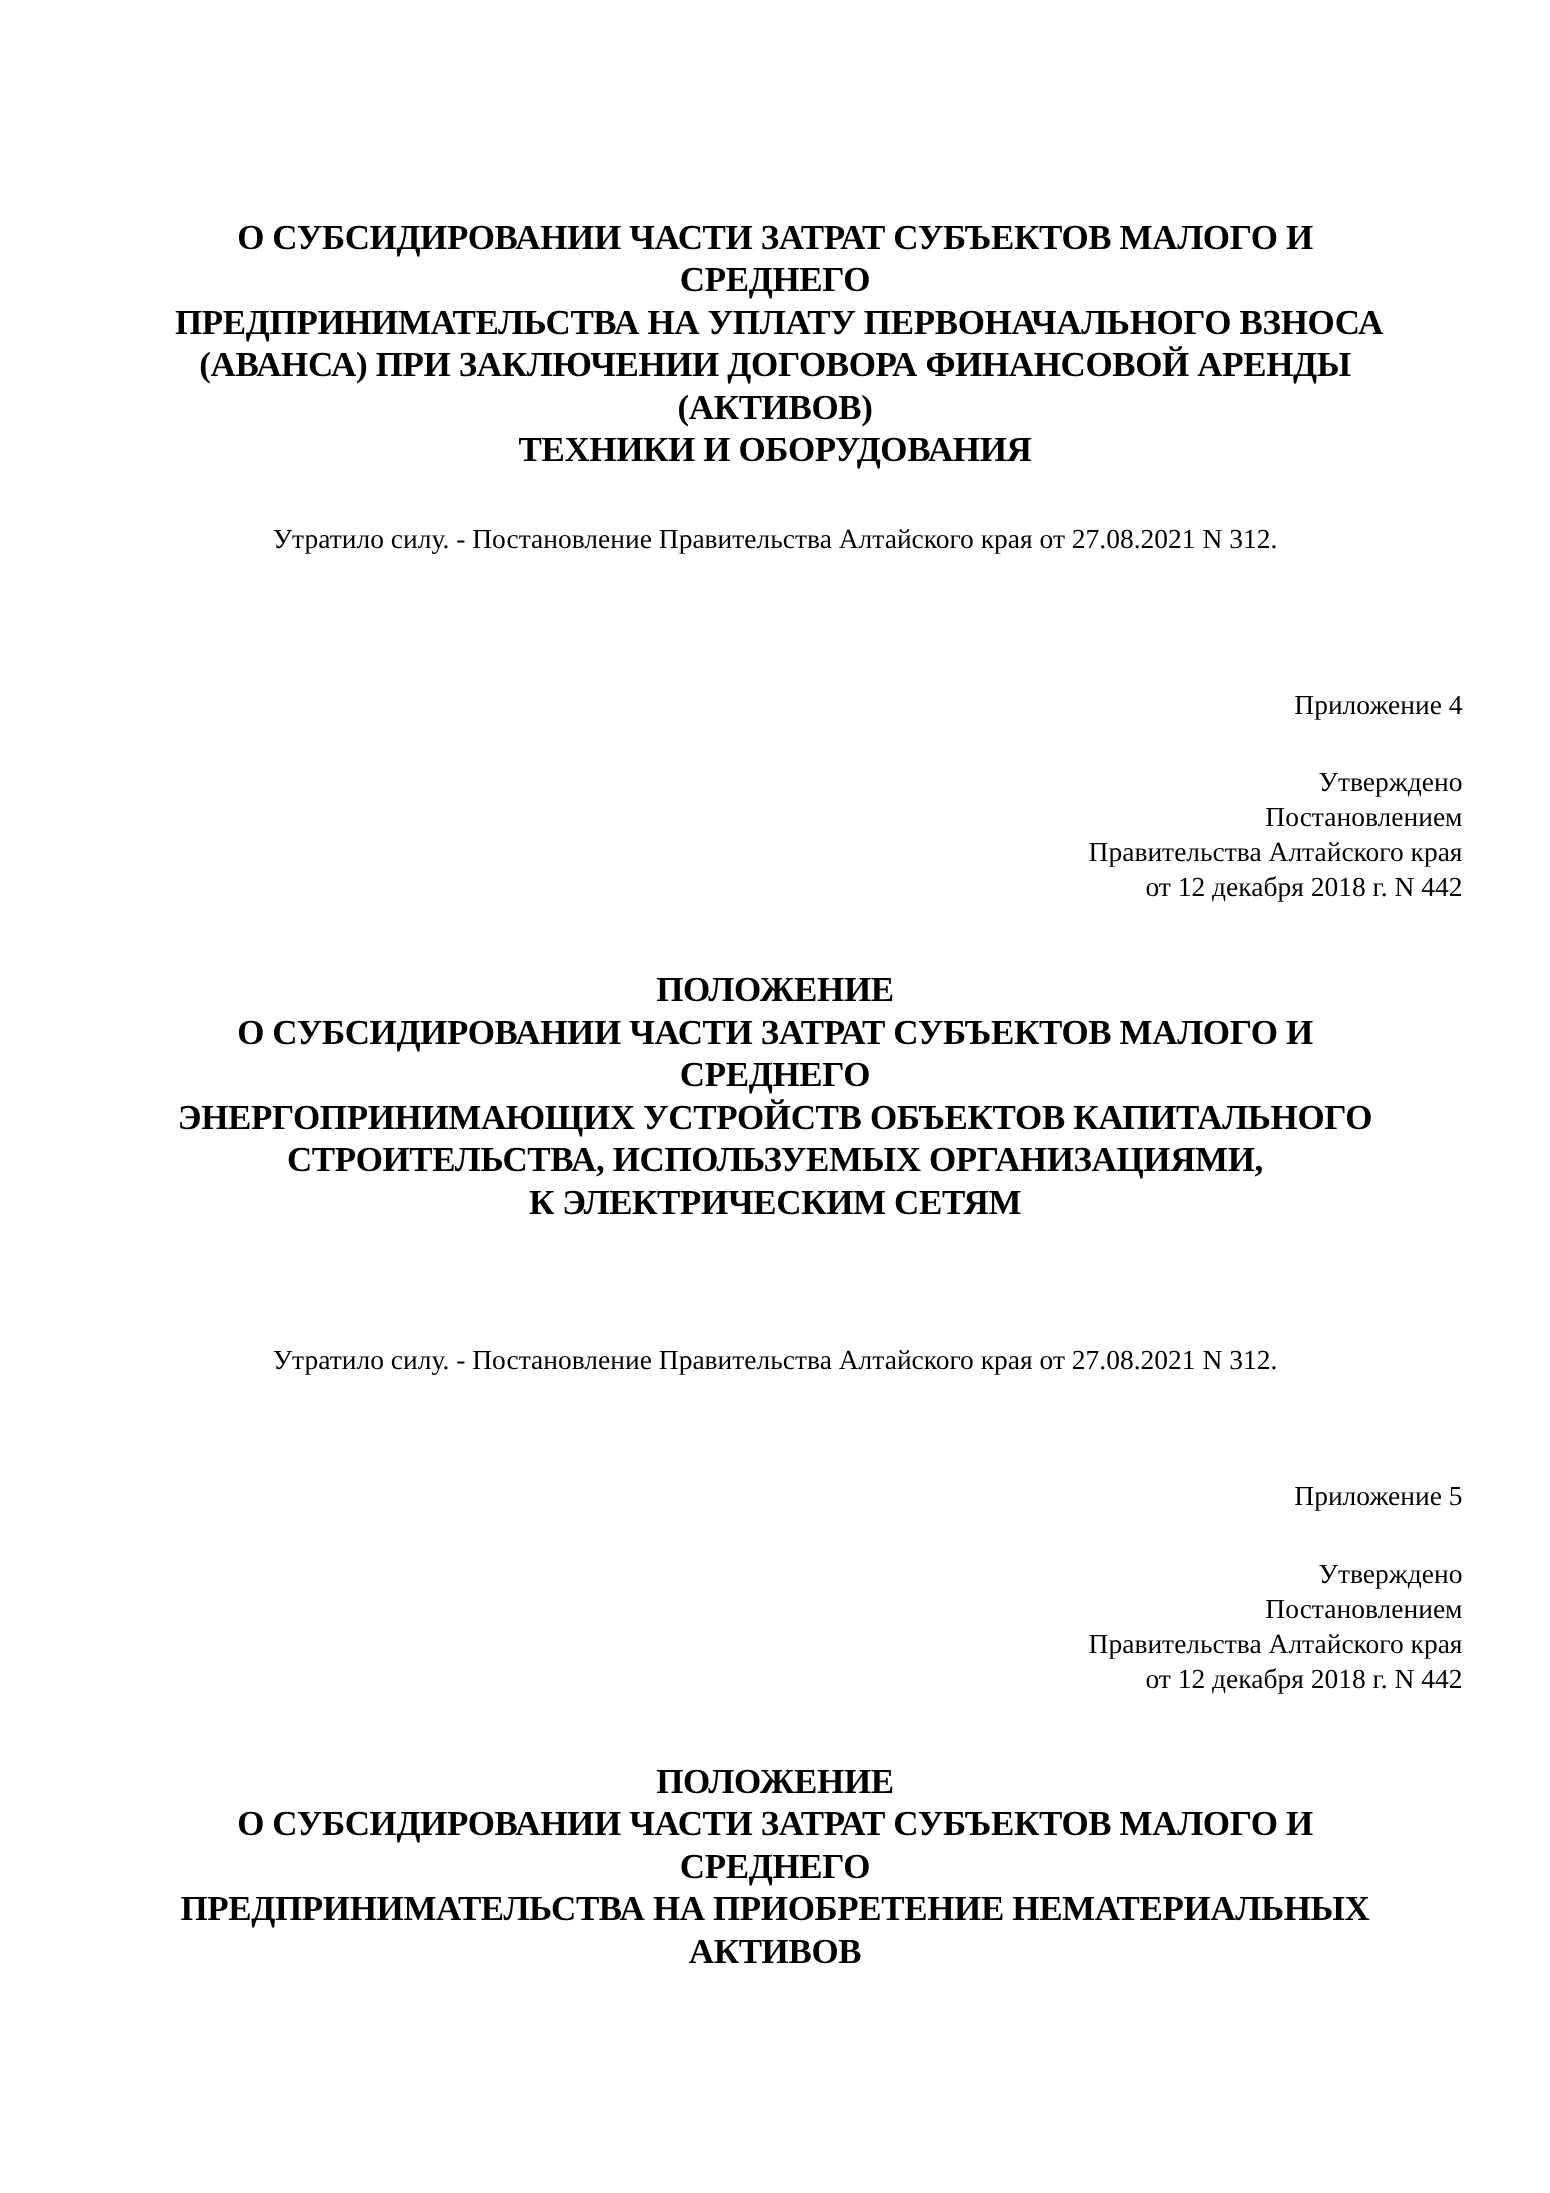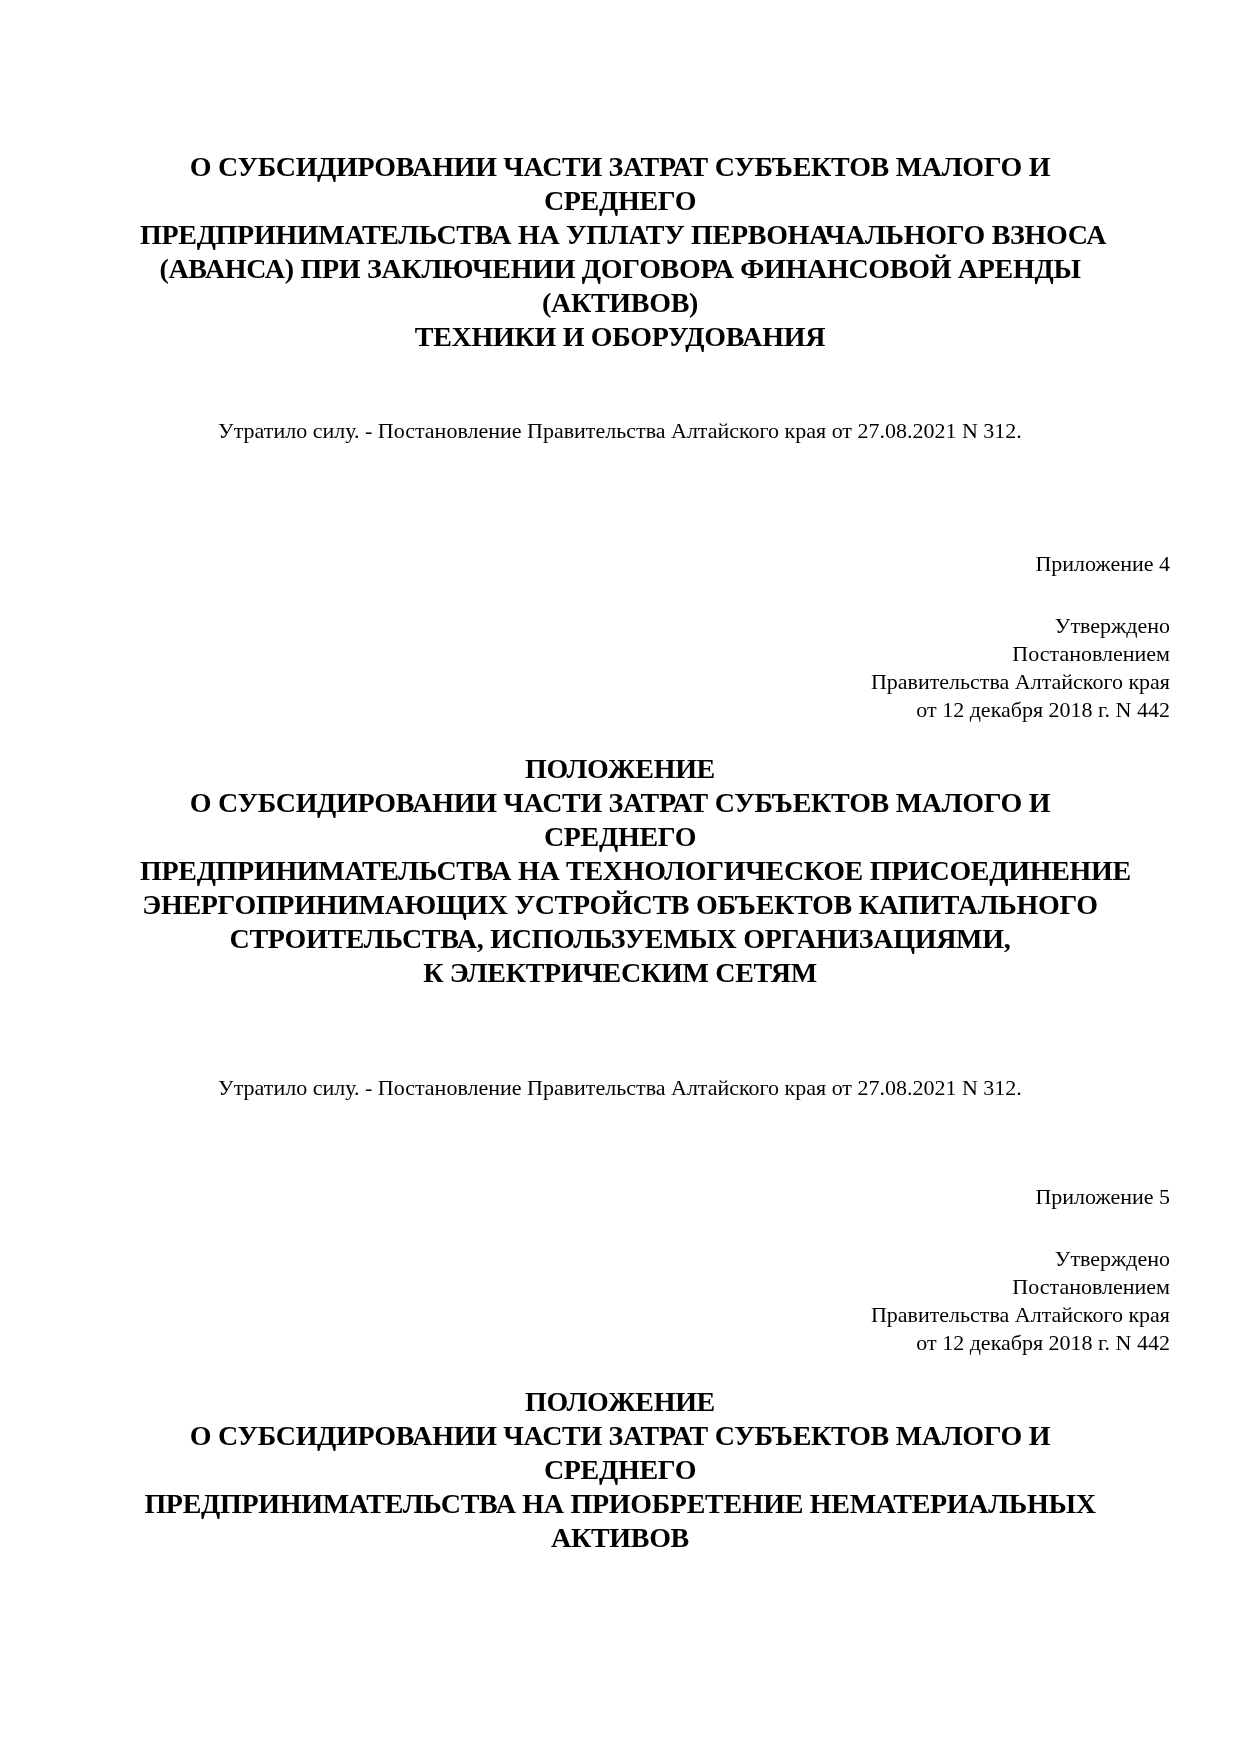--- a/index.html
+++ b/index.html
@@ -1,19 +1,19 @@
 <!DOCTYPE html>
 <html><head>
 <meta charset="utf-8">
 <style>
   html, body { margin: 0; padding: 0; background: #ffffff; }
   body { width: 1240px; height: 1754px; position: relative; overflow: hidden;
          font-family: "Liberation Serif", "DejaVu Serif", serif; color: #000; }
   .title { position: absolute; left: 140px; width: 960px; text-align: center;
-           font-weight: bold; font-size: 28px; line-height: 34px; letter-spacing: -0.3px; }
+           font-weight: bold; font-size: 28px; line-height: 34px; letter-spacing: -0.3px; margin-top: 24px; }
   .title div { white-space: nowrap; }
   .note { position: absolute; left: 140px; width: 960px; text-align: center;
           font-size: 22px; line-height: 28px; margin-top: 34px; }
   .right { position: absolute; right: 70px; text-align: right;
            font-size: 22px; line-height: 28px; }
 </style>
 </head>
 <body>
 
 <div class="title" style="top:150px;">
@@ -30,21 +30,20 @@
 <div class="right" style="top:612px;">
   <div>Утверждено</div>
   <div>Постановлением</div>
   <div>Правительства Алтайского края</div>
   <div>от 12 декабря 2018 г. N 442</div>
 </div>
 <div class="title" style="top:752px;">
   <div>ПОЛОЖЕНИЕ</div>
   <div>О СУБСИДИРОВАНИИ ЧАСТИ ЗАТРАТ СУБЪЕКТОВ МАЛОГО И</div>
   <div>СРЕДНЕГО</div>
-  <div>ПРЕДПРИНИМАТЕЛЬСТВА НА ТЕХНОЛОГИЧЕСКОЕ ПРИСОЕДИНЕНИЕ</div>
   <div>ЭНЕРГОПРИНИМАЮЩИХ УСТРОЙСТВ ОБЪЕКТОВ КАПИТАЛЬНОГО</div>
   <div>СТРОИТЕЛЬСТВА, ИСПОЛЬЗУЕМЫХ ОРГАНИЗАЦИЯМИ,</div>
   <div>К ЭЛЕКТРИЧЕСКИМ СЕТЯМ</div>
 </div>
 <div class="note" style="top:1040px;">Утратило силу. - Постановление Правительства Алтайского края от 27.08.2021 N 312.</div>
 
 <div class="right" style="top:1183px;">Приложение 5</div>
 <div class="right" style="top:1245px;">
   <div>Утверждено</div>
   <div>Постановлением</div>

